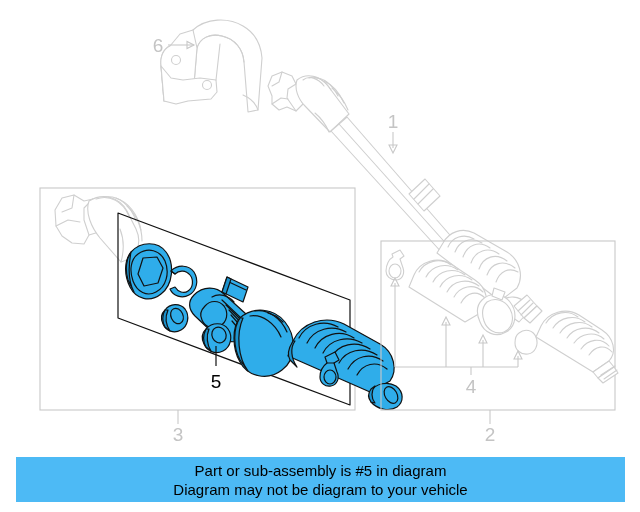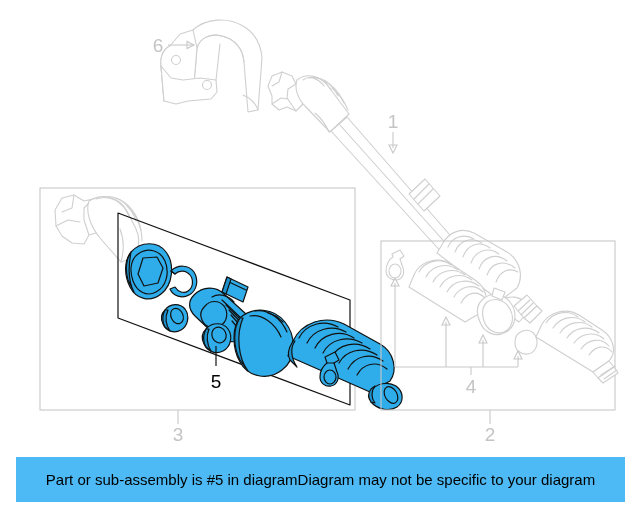--- a/index.html
+++ b/index.html
@@ -28,21 +28,21 @@
     display: block;
   }
   .notice-banner {
     position: absolute;
     left: 16px;
     top: 457px;
     width: 609px;
     height: 45px;
     background: #4DBAF5;
     display: flex;
-    flex-direction: row;
+    flex-direction: column;
     align-items: center;
     justify-content: center;
     box-sizing: border-box;
   }
   .notice-line {
     color: #000000;
     font-family: "Liberation Sans", sans-serif;
     font-size: 15px;
     line-height: 19px;
     letter-spacing: 0px;
@@ -389,16 +389,16 @@
       <path class="ghost-fill-white" d="M593,372 L609,361 L614,367 L598,378 Z"></path>
       <path class="ghost-fill-white" d="M598,378 L614,367 L618,373 L603,383 Z"></path>
       <path class="ghost-stroke" d="M601,375 L615,366"></path>
       <path class="ghost-stroke" d="M604,379 L617,370"></path>
     </g>
 
   </svg>
 
   <div class="notice-banner">
     <div class="notice-line">Part or sub-assembly is #5 in diagram</div>
-    <div class="notice-line">Diagram may not be specific to your diagram</div>
+    <div class="notice-line">Diagram may not be diagram to your vehicle</div>
   </div>
 
 </div>
 
 </body></html>

